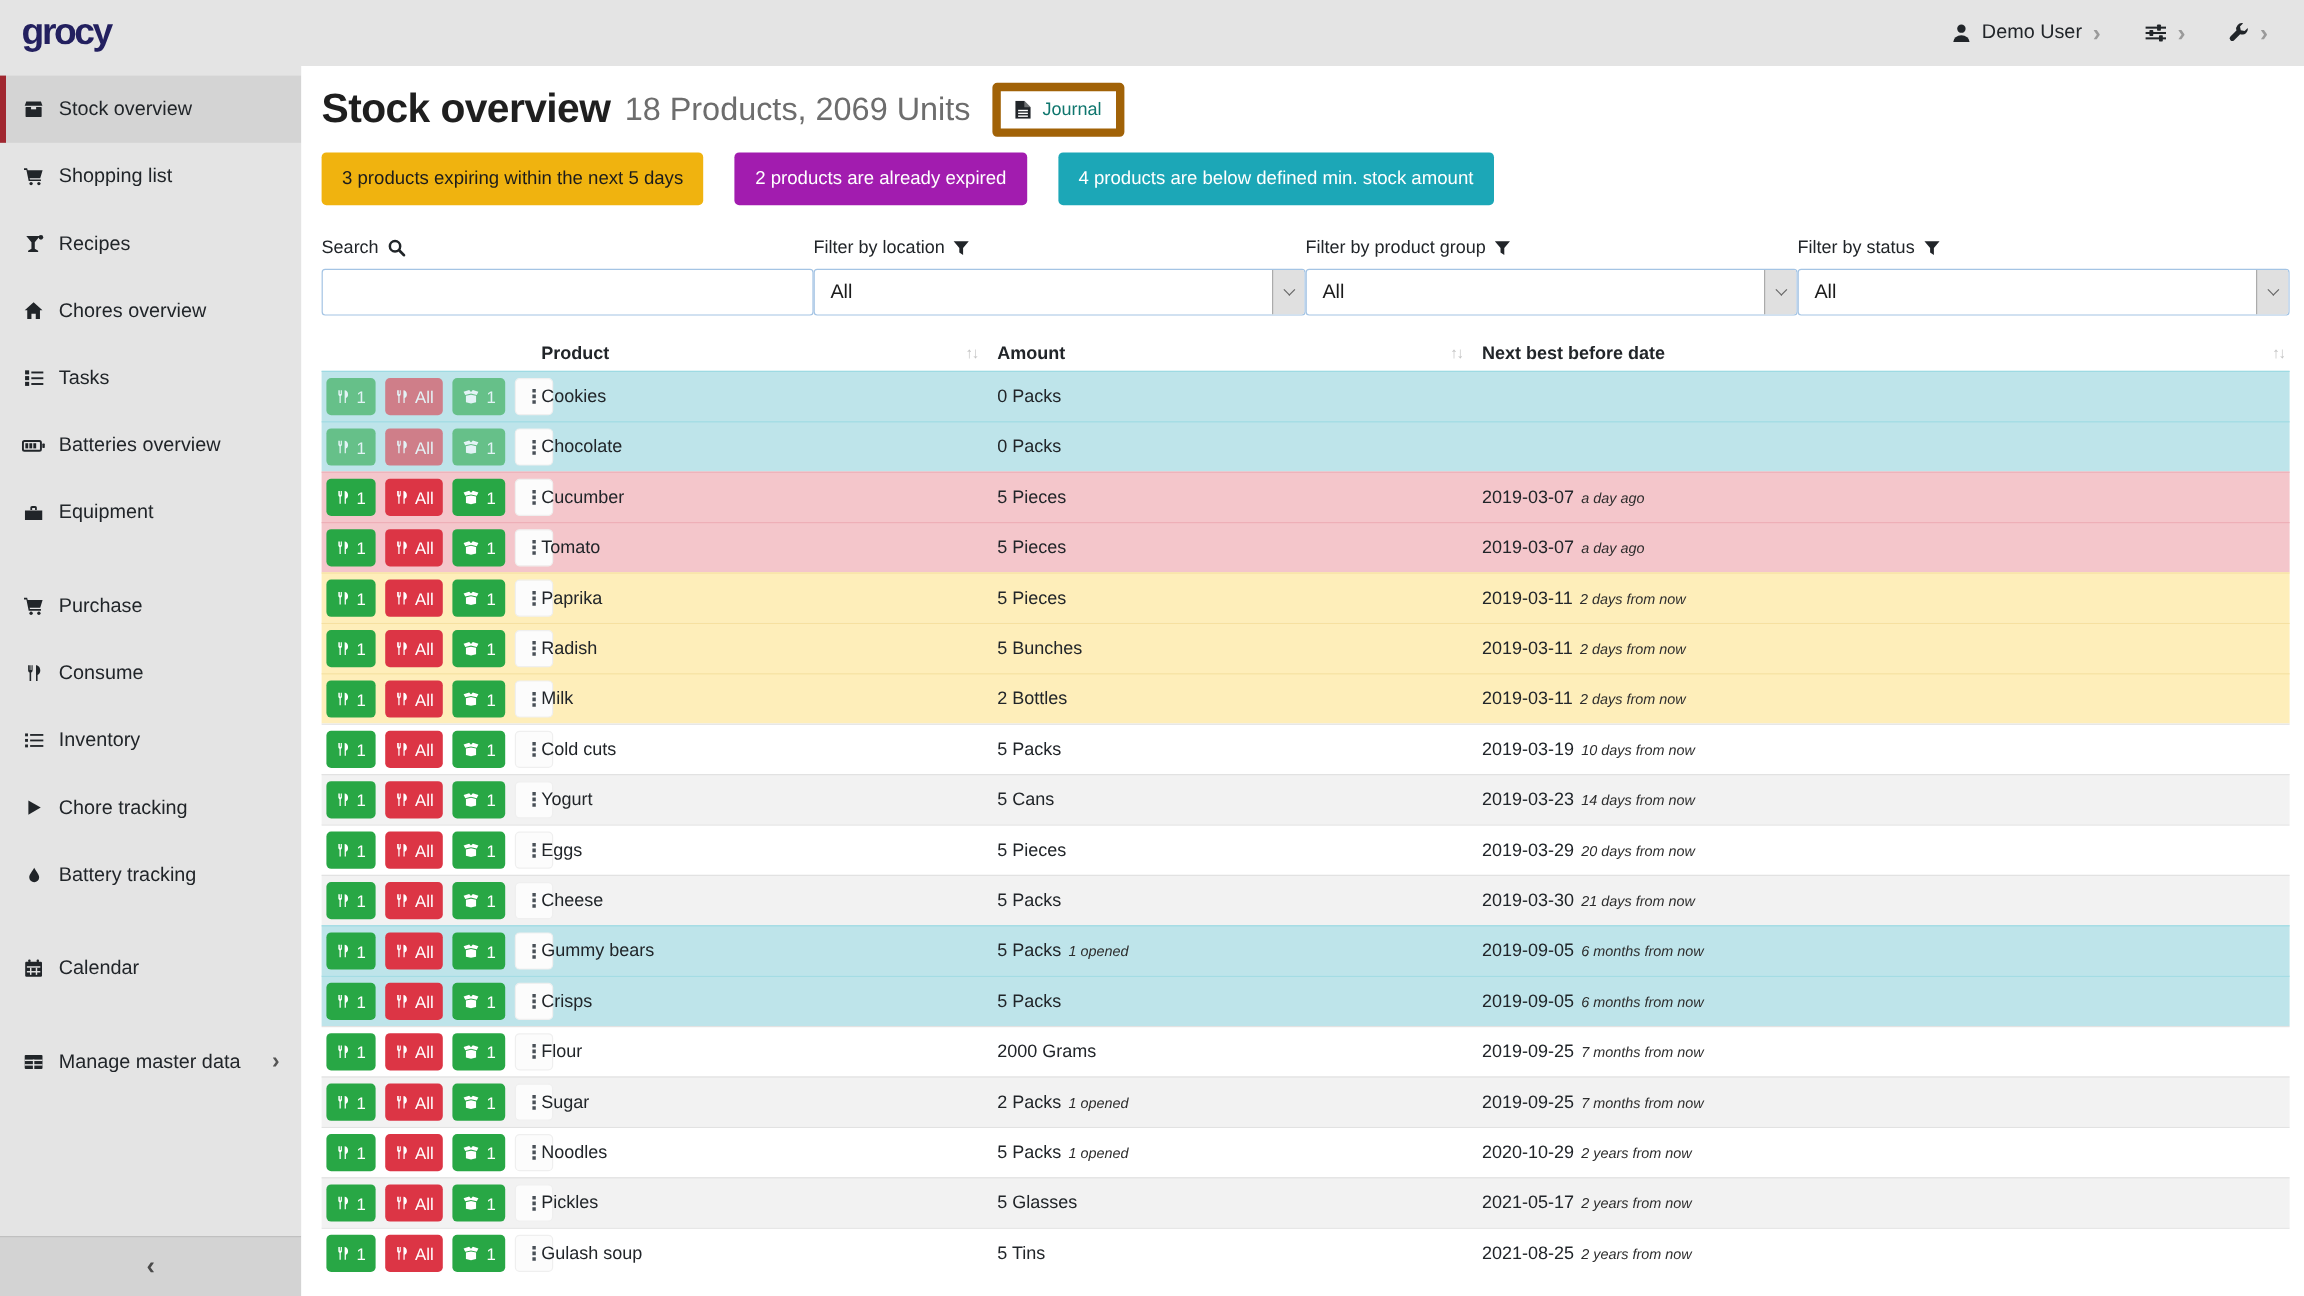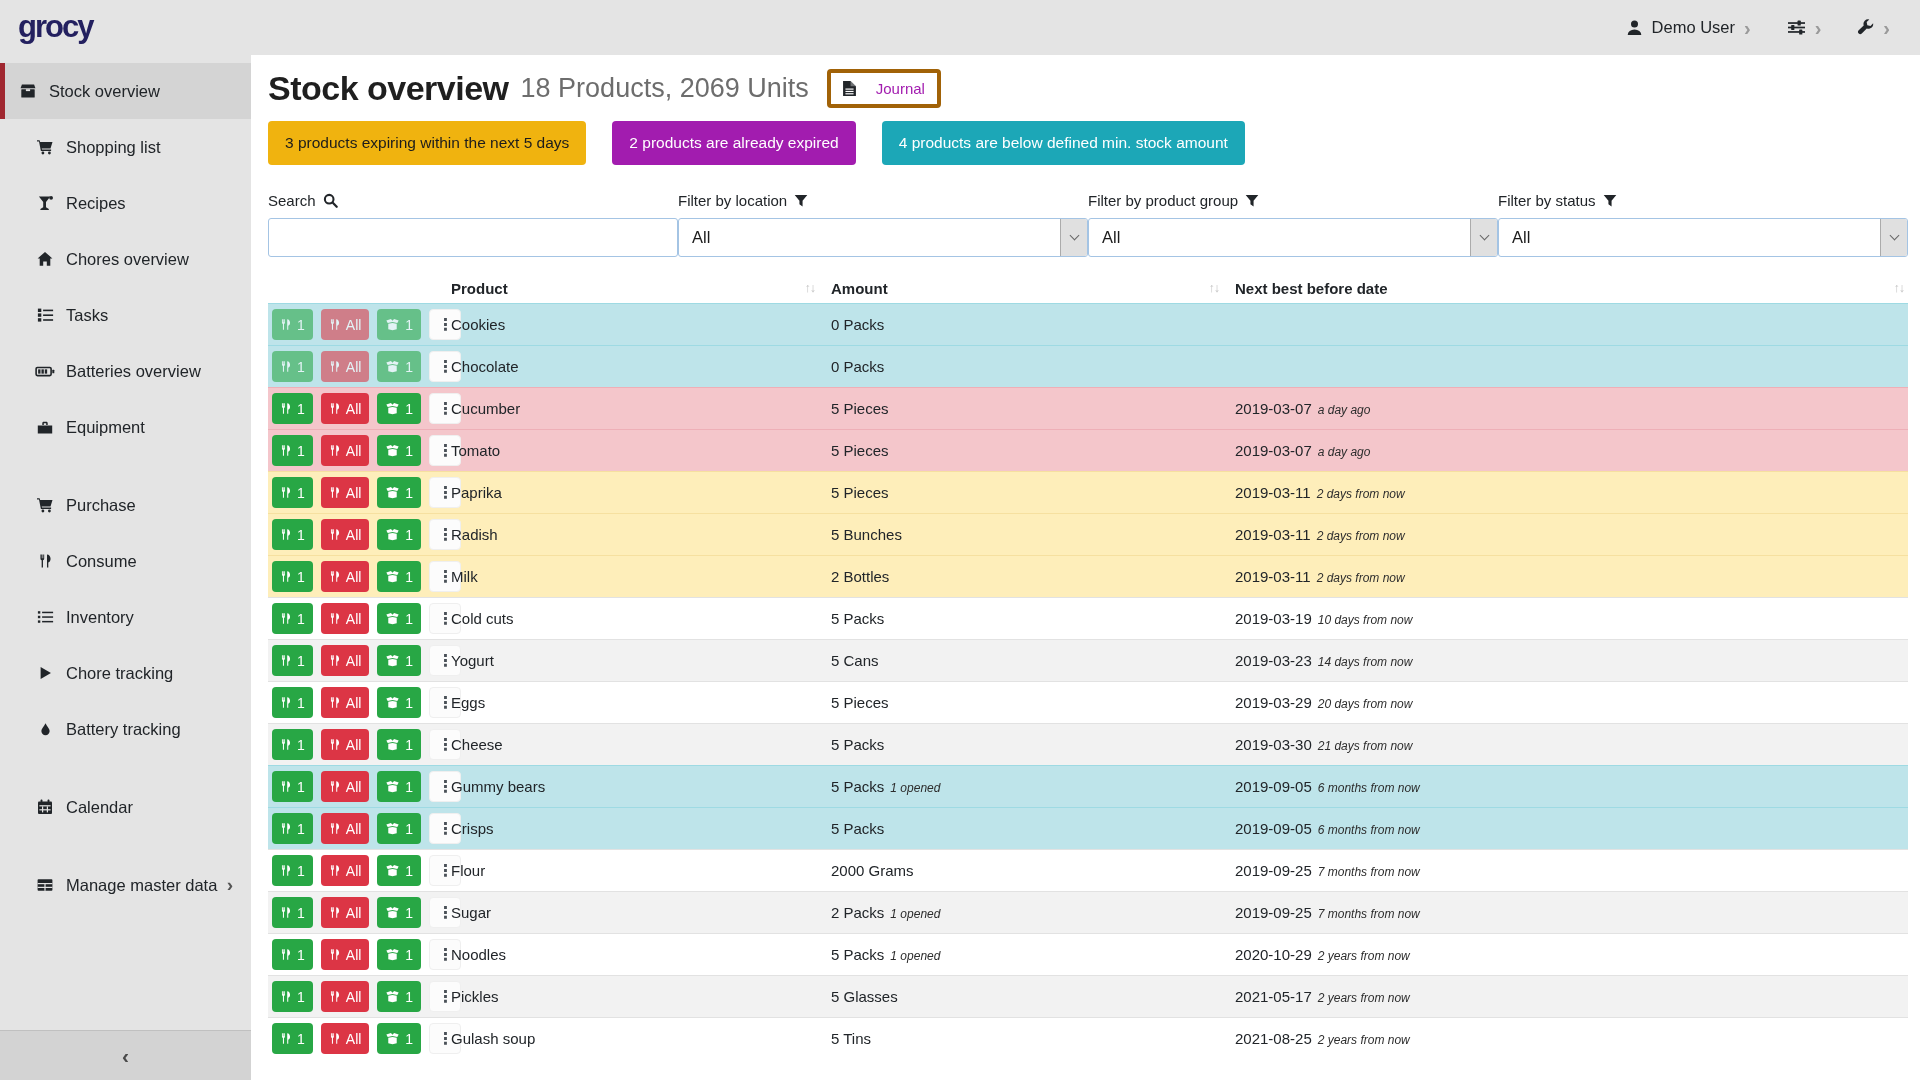--- a/index.html
+++ b/index.html
@@ -17,39 +17,39 @@
   .tb-group { display:flex; align-items:center; gap:9px; cursor:pointer; }
   .chev { color:#9a9a9a; font-size:20px; font-weight:bold; line-height:1; }
   .tb-sep { width:10px; }
   .icn { display:inline-flex; align-items:center; justify-content:center; }
   .icn svg { display:block; }
 
   
   .sidebar { position:absolute; top:55px; left:0; width:251px; bottom:0; padding-top:8px; }
   .nav-group { margin-top:0; }
   .nav-group + .nav-group { margin-top:22px; }
-  .nav-item { height:56px; display:flex; align-items:center; padding-left:34px; gap:10px;
+  .nav-item { height:56px; display:flex; align-items:center; padding-left:17px; gap:10px;
               font-size:16.5px; color:#212529; cursor:pointer; position:relative; }
   .nav-item .icn { width:22px; color:#212529; }
   .nav-item.active { background:#d4d4d4; border-left:5px solid #a02730; padding-left:12px; }
   .nav-item .nav-chev { position:absolute; right:18px; color:#555; font-size:19px; font-weight:bold; }
   .collapse-strip { position:absolute; left:0; bottom:0; width:251px; height:50px;
                     background:#d3d3d3; border-top:1px solid #c0c0c0;
                     display:flex; align-items:center; justify-content:center;
                     color:#4a4a4a; font-size:21px; font-weight:bold; cursor:pointer; }
 
   
   .main { position:absolute; top:55px; left:251px; right:0; bottom:0; background:#fff;
           padding:12px 12px 0 17px; }
   .title-row { display:flex; align-items:center; margin-top:2px; }
   .page-title { font-size:34px; font-weight:600; color:#1f1f1f; letter-spacing:-.5px; }
   .page-subtitle { font-size:27px; color:#6d6d6d; margin-left:12px; font-weight:400; }
-  .journal-btn { margin-left:18px; display:inline-flex; align-items:center; gap:20px;
-                 border:4px solid #a16207; border-radius:4px; background:#fff;
-                 padding:7px 12px; font-size:15px; color:#a21caf; cursor:pointer;
+  .journal-btn { margin-left:18px; display:inline-flex; align-items:center; gap:10px;
+                 border:7px solid #a16207; border-radius:4px; background:#fff;
+                 padding:7px 12px; font-size:15px; color:#0f766e; cursor:pointer;
                  font-family:inherit; }
   .alerts { display:flex; gap:26px; margin-top:13px; }
   .alert { border-radius:4px; padding:13px 17px; font-size:15.5px; white-space:nowrap; }
 
   
   .filters { display:grid; grid-template-columns:repeat(4,1fr); margin-top:27px; }
   .f-label { display:flex; align-items:center; gap:7px; font-size:15px; margin-bottom:9px; }
   .control { height:39px; border:1px solid #a4c4e4; border-radius:3px; background:#fff;
              display:flex; align-items:center; overflow:hidden; }
   .search-input { width:100%; height:100%; border:none; outline:none; padding:0 12px;

